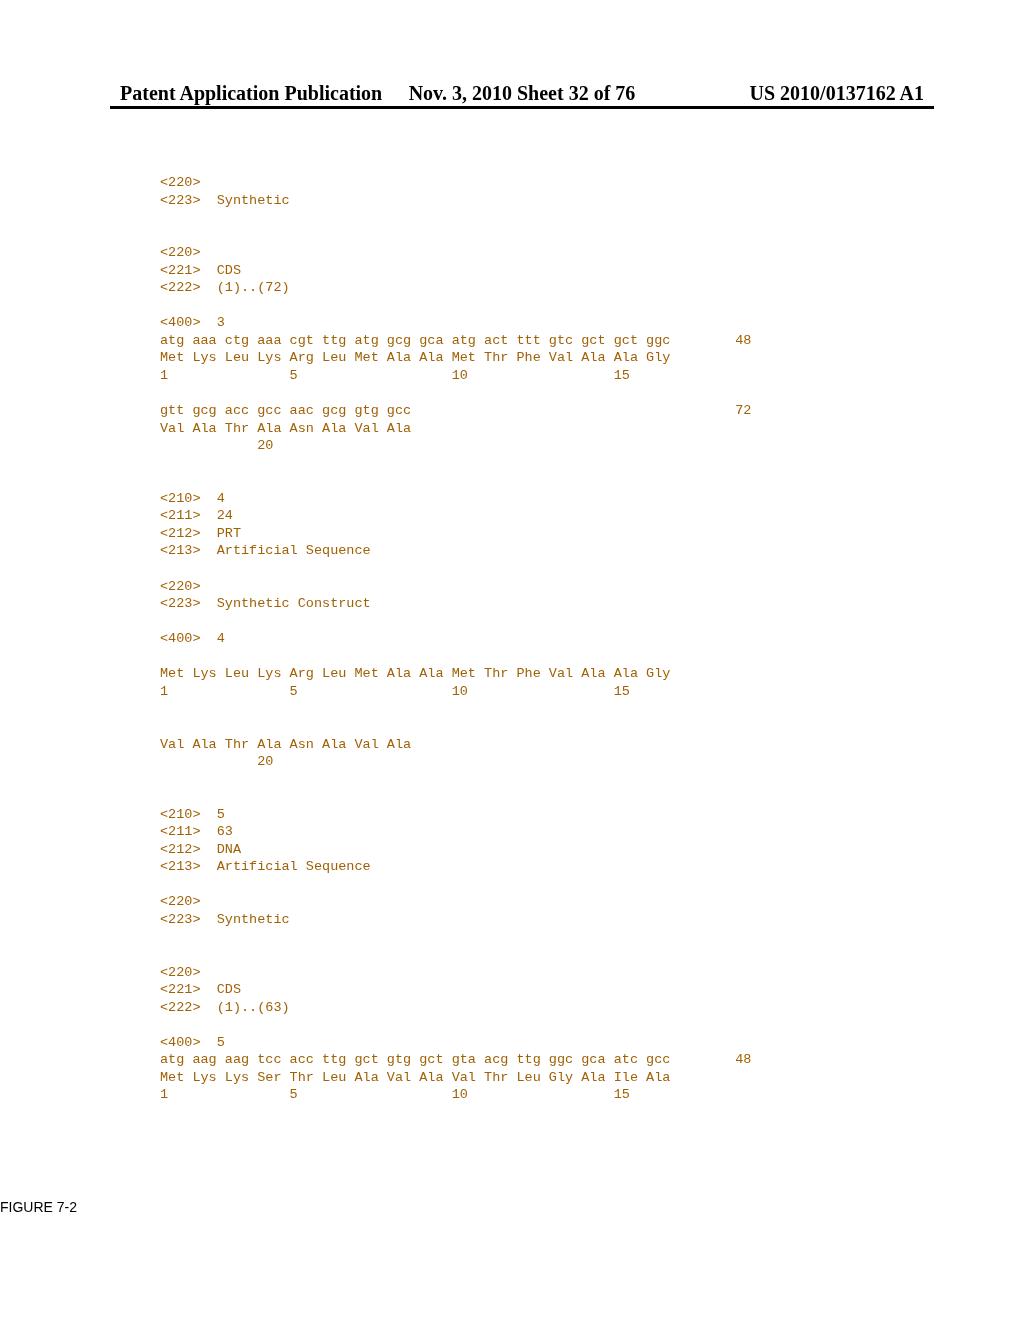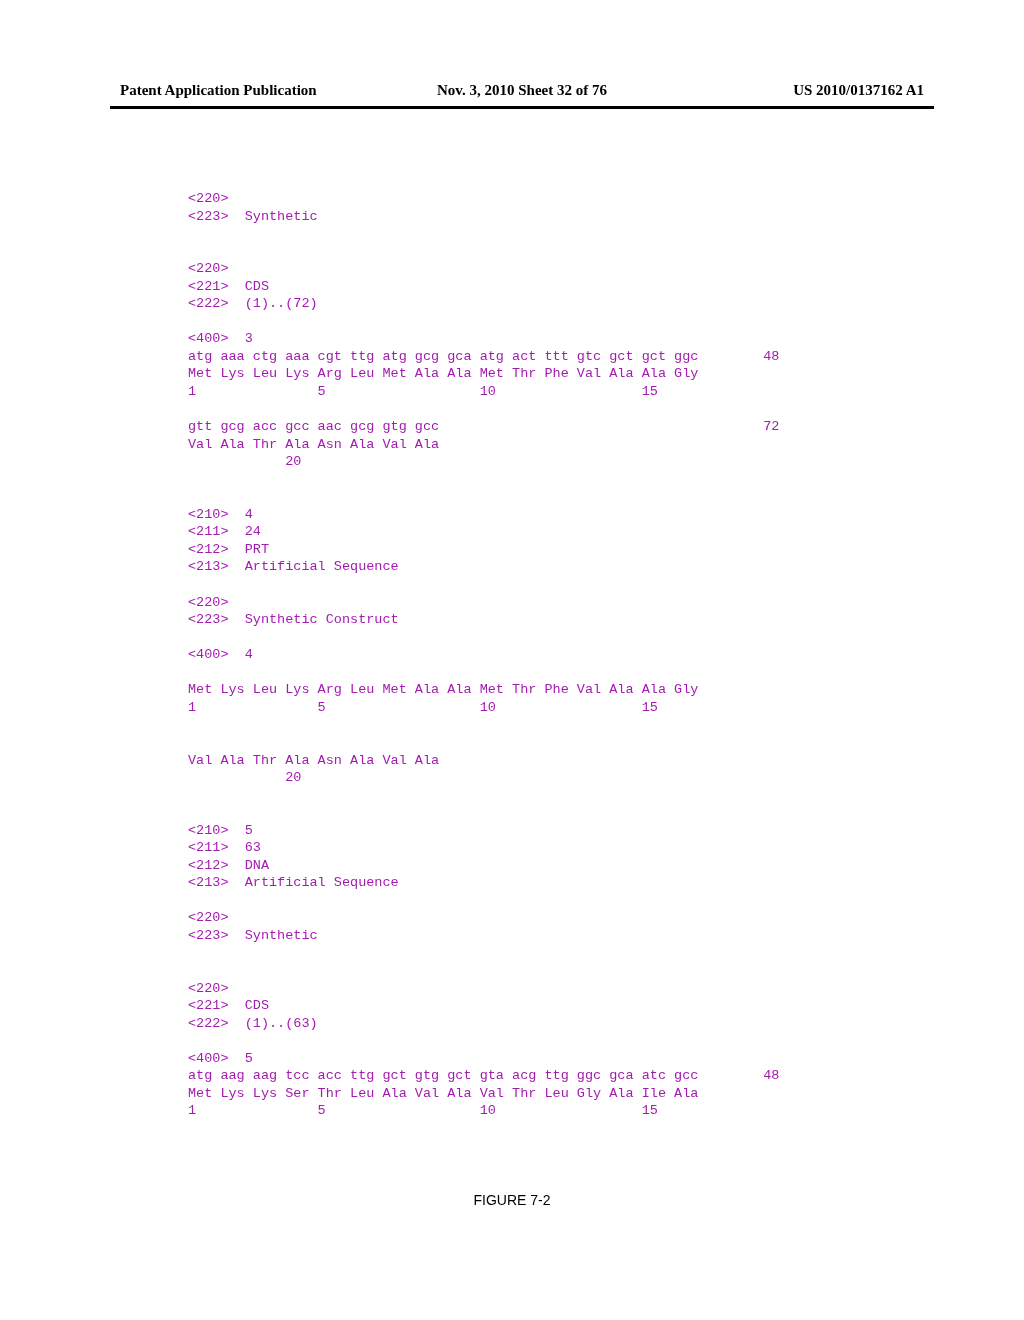--- a/index.html
+++ b/index.html
@@ -14,21 +14,21 @@
       font-family: "Times New Roman", serif;
       position: relative;
     }
     .page-header {
       position: absolute;
       top: 82px;
       left: 120px;
       right: 100px;
       display: flex;
       justify-content: space-between;
-      font-size: 15px;
+      font-size: 20px;
       font-weight: bold;
       padding-bottom: 4px;
     }
     .header-left {
       flex: 1;
     }
     .header-center {
       flex: 1;
       text-align: center;
     }
@@ -39,36 +39,34 @@
     .header-rule {
       position: absolute;
       top: 106px;
       left: 110px;
       right: 90px;
       height: 3px;
       background: #000;
     }
     .content {
       position: absolute;
-      top: 190px;
+      top: 174px;
       left: 160px;
       right: 140px;
       font-family: "Courier New", monospace;
       font-size: 13.5px;
       line-height: 1.3;
       white-space: pre;
-      color: #a21caf;
-      margin-left: 28px;
+      color: #a16207;
     }
     .figure-label {
       position: absolute;
-      bottom: 112px;
+      bottom: 105px;
       left: 0;
       right: 0;
-      text-align: center;
       font-family: Arial, sans-serif;
       font-size: 14px;
     }
   </style>
 </head>
 <body>
 
 <div class="page-header">
   <span class="header-left">Patent Application Publication</span>
   <span class="header-center">Nov. 3, 2010  Sheet 32 of 76</span>

